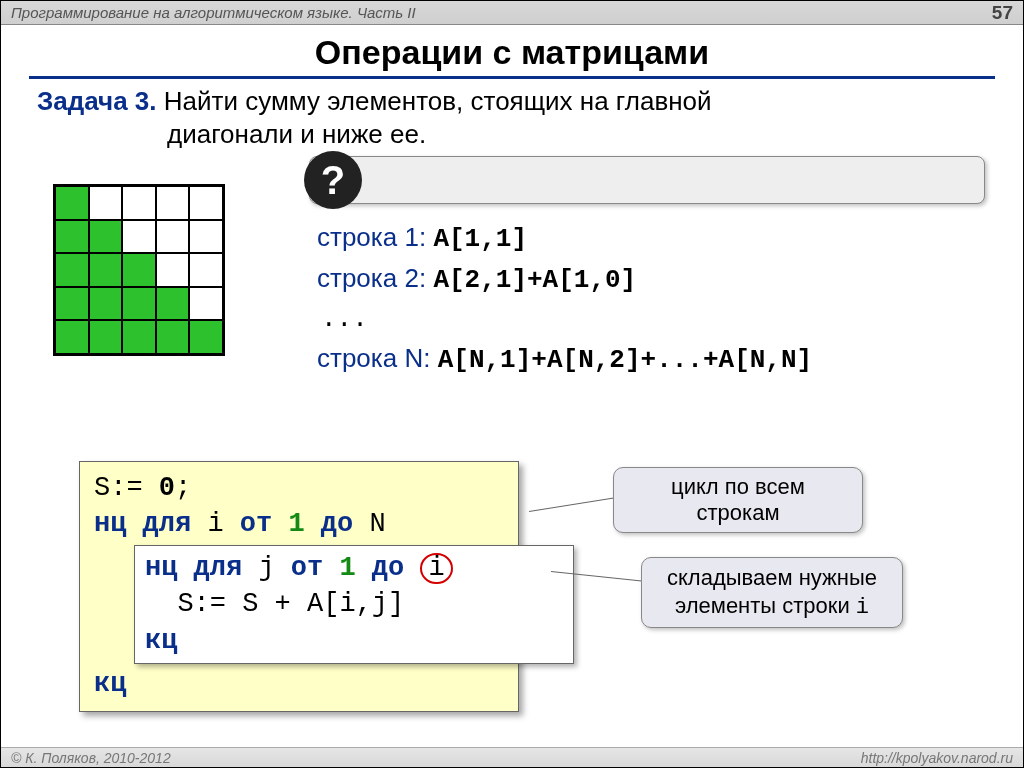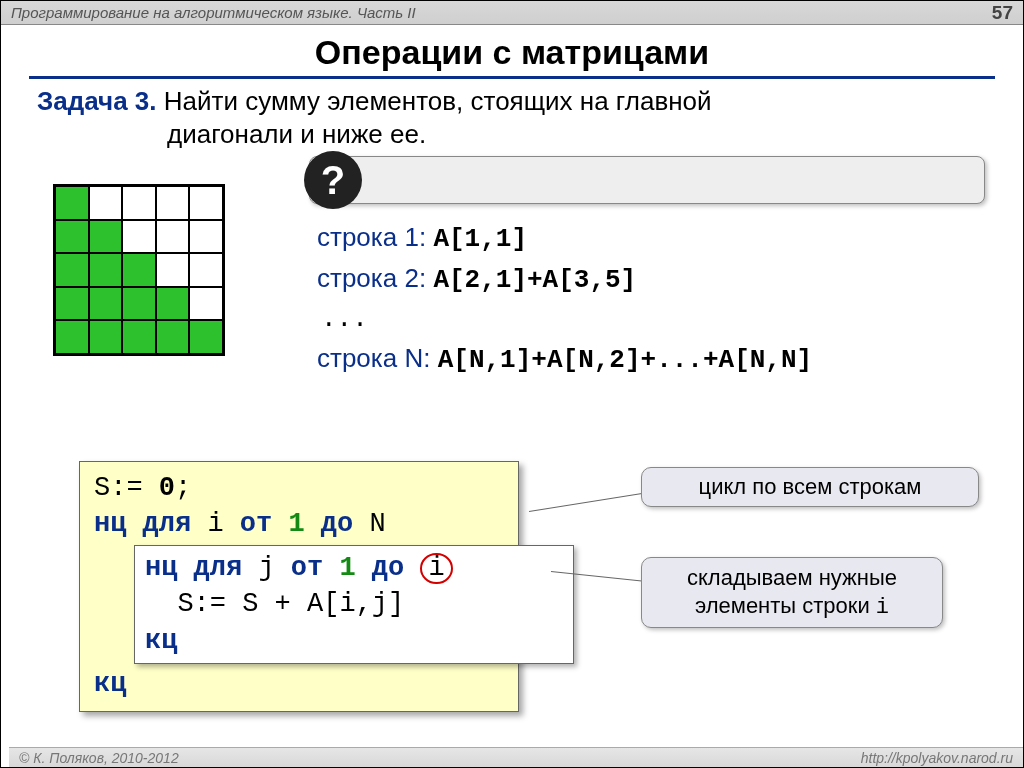--- a/index.html
+++ b/index.html
@@ -21,21 +21,21 @@
     align-items: center;
     justify-content: space-between;
     padding: 0 10px;
     font-size: 15px;
     font-style: italic;
     color: #555;
   }
   .header .pg { font-weight: bold; font-style: normal; font-size: 19px; color: #444; }
   .footer {
     position: absolute;
-    bottom: 0; left: 8px; right: 0;
+    bottom: 0; left: 0; right: 0;
     height: 20px;
     background: linear-gradient(#e6e6e6,#d8d8d8);
     border-top: 1px solid #aaa;
     display: flex;
     align-items: center;
     justify-content: space-between;
     padding: 0 10px;
     font-size: 14px;
     font-style: italic;
     color: #777;
@@ -157,22 +157,22 @@
     position: absolute;
     background: #e8e8f0;
     border: 1.5px solid #888;
     border-radius: 10px;
     box-shadow: 2px 2px 4px rgba(0,0,0,0.25);
     font-size: 22px;
     color: #000;
     padding: 6px 14px;
     text-align: center;
   }
-  .callout1 { left: 640px; top: 466px; width: 338px; }
-  .callout2 { left: 640px; top: 556px; width: 302px; line-height: 1.25; }
+  .callout1 { left: 612px; top: 466px; width: 250px; }
+  .callout2 { left: 640px; top: 556px; width: 262px; line-height: 1.25; }
   .callout2 .mono { font-family: "Courier New", monospace; }
   .lead {
     position: absolute;
     border-top: 1.5px solid #666;
     transform-origin: left center;
   }
   .lead1 { left: 528px; top: 510px; width: 116px; transform: rotate(-9deg); }
   .lead2 { left: 550px; top: 570px; width: 96px; transform: rotate(6deg); }
 </style>
 </head>
@@ -233,21 +233,21 @@
       </div>
 
     <div class="qbox">
       <div class="qcircle">
         <span class="qmark">?</span>
       </div>
     </div>
 
     <div class="lines">
       <div class="row"><span class="blue">строка 1:</span> <span class="mono">A[1,1]</span></div>
-      <div class="row"><span class="blue">строка 2:</span> <span class="mono">A[2,1]+A[3,5]</span></div>
+      <div class="row"><span class="blue">строка 2:</span> <span class="mono">A[2,1]+A[1,0]</span></div>
       <div class="ell">...</div>
       <div class="row"><span class="blue">строка N:</span> <span class="mono">A[N,1]+A[N,2]+...+A[N,N]</span></div>
     </div>
   </div>
 </div>
 
 <div class="codeblock-wrap">
   <div class="codeblock">
     <div><span>S:= </span><span class="zero">0</span><span>;</span></div>
     <div><span class="kw">нц для</span><span> i </span><span class="kw">от</span><span class="num"> 1 </span><span class="kw">до</span><span> N</span></div>

